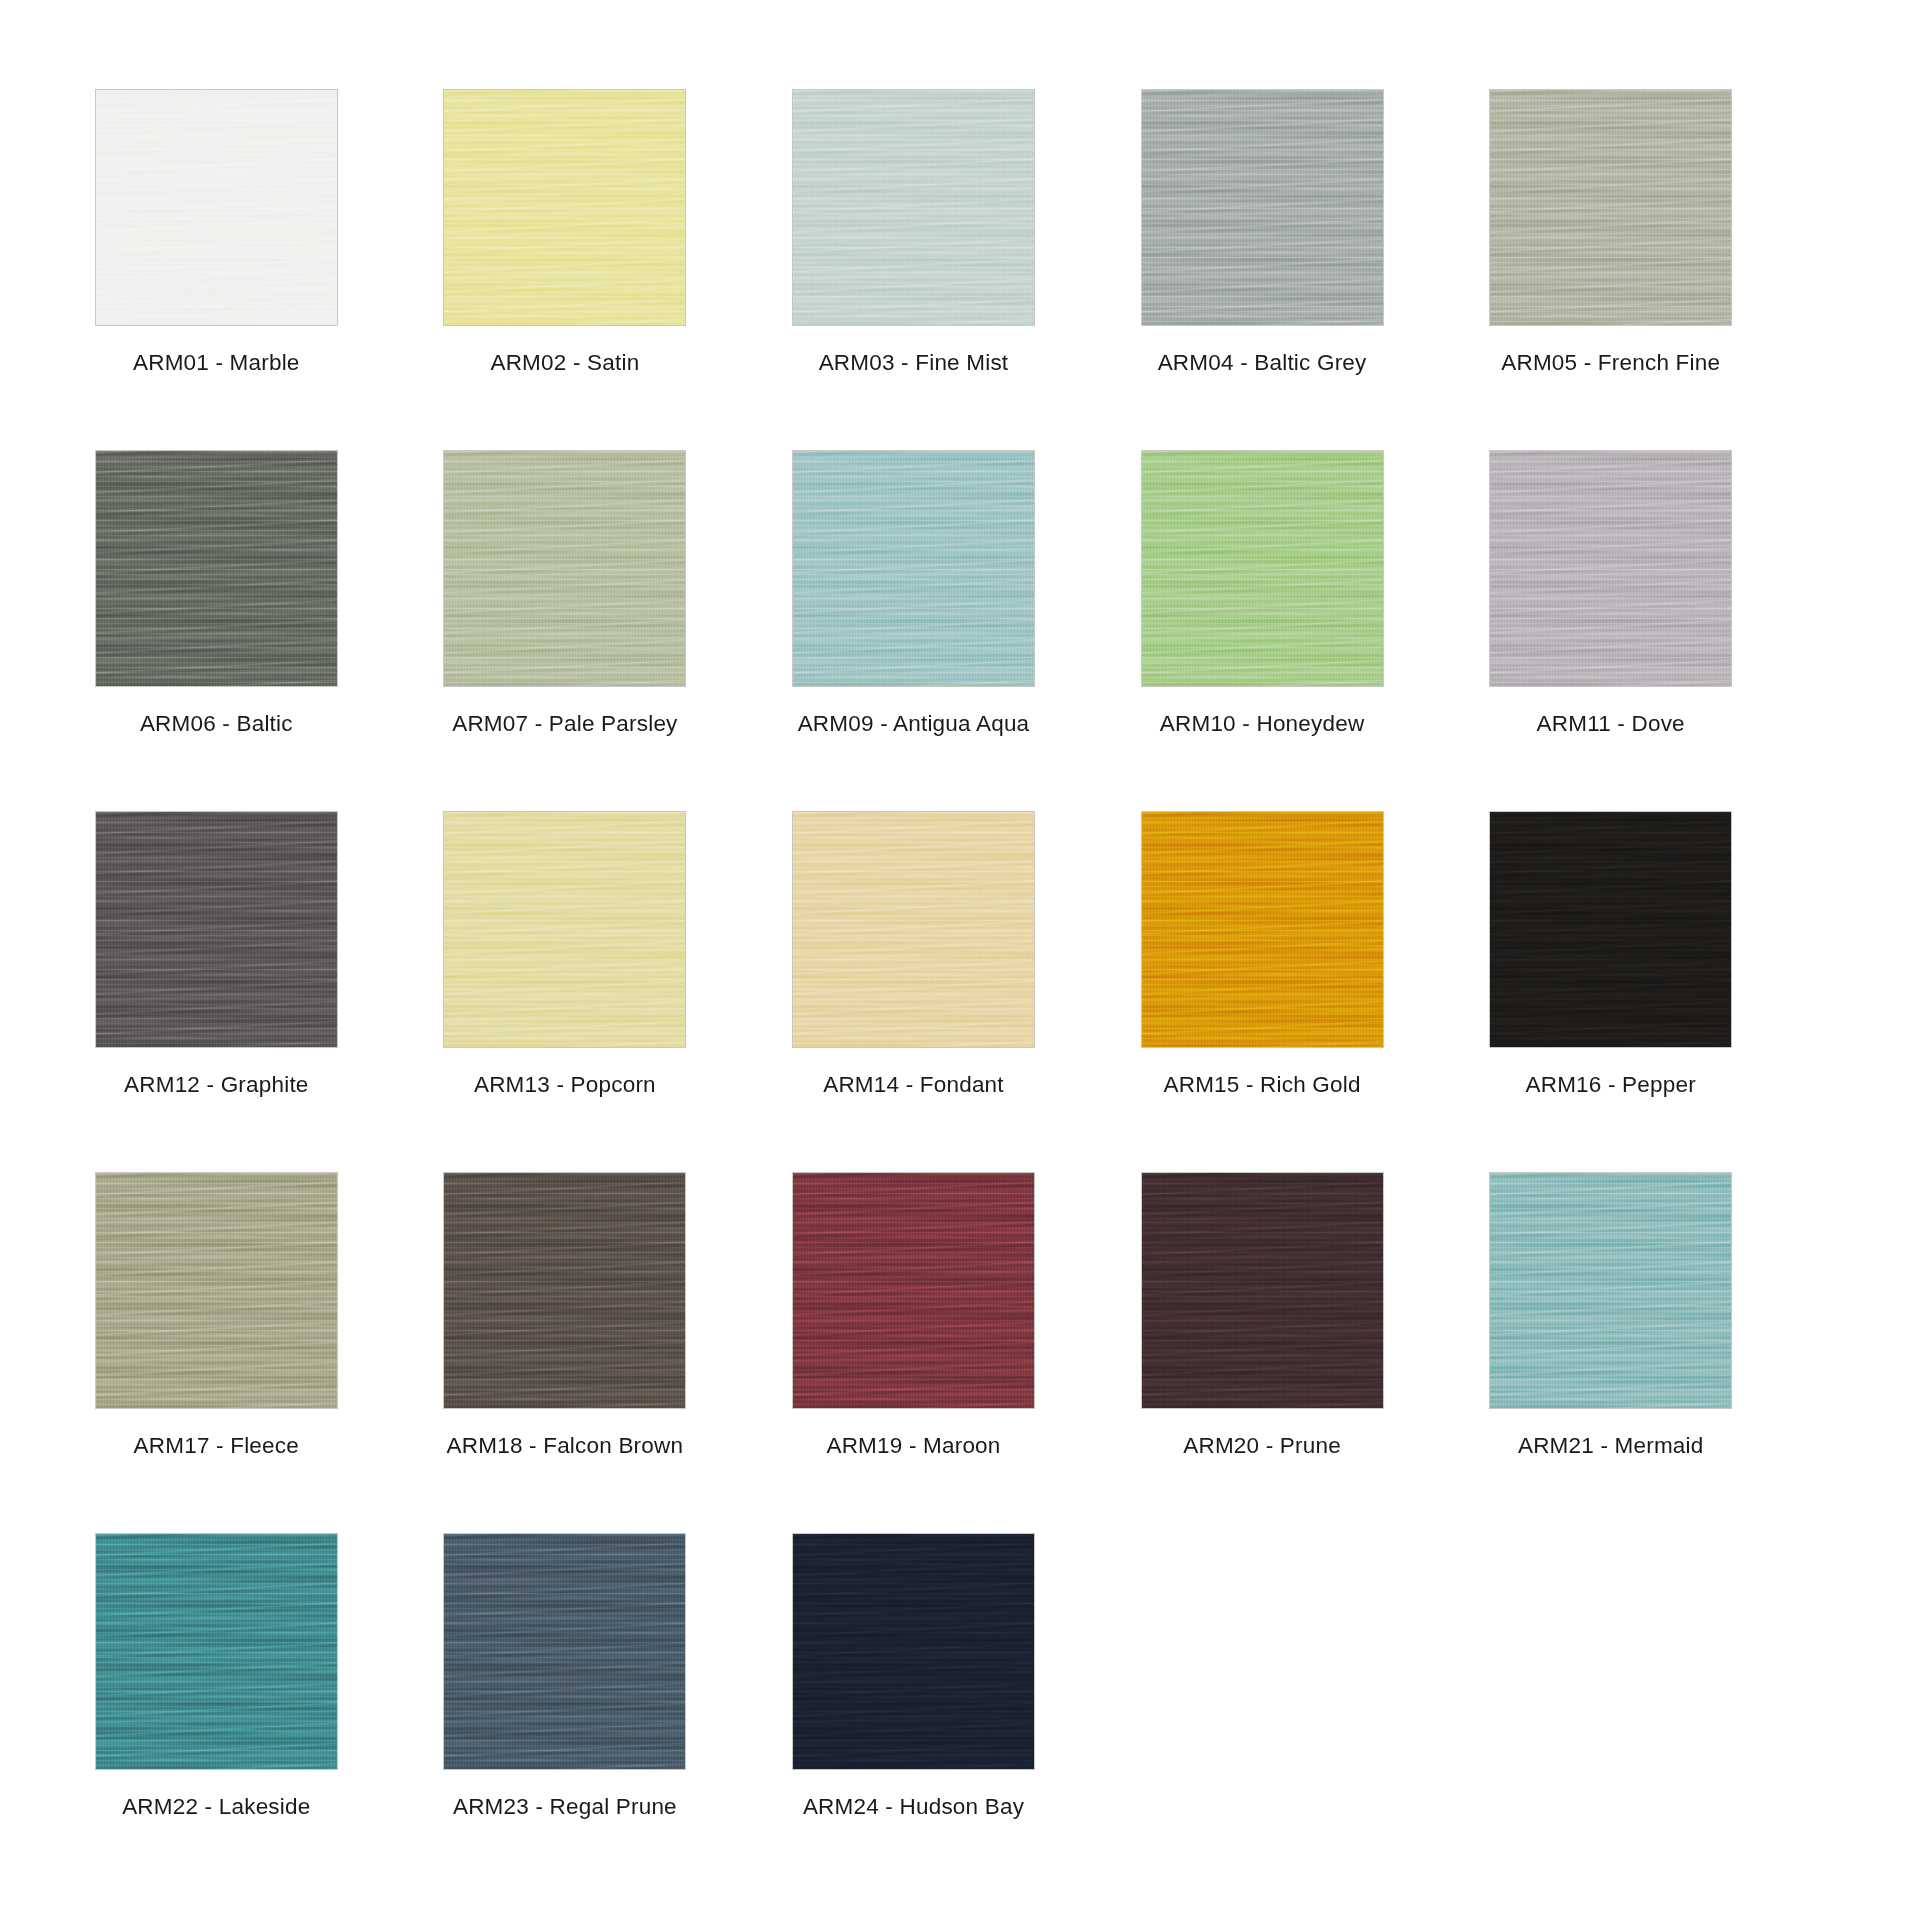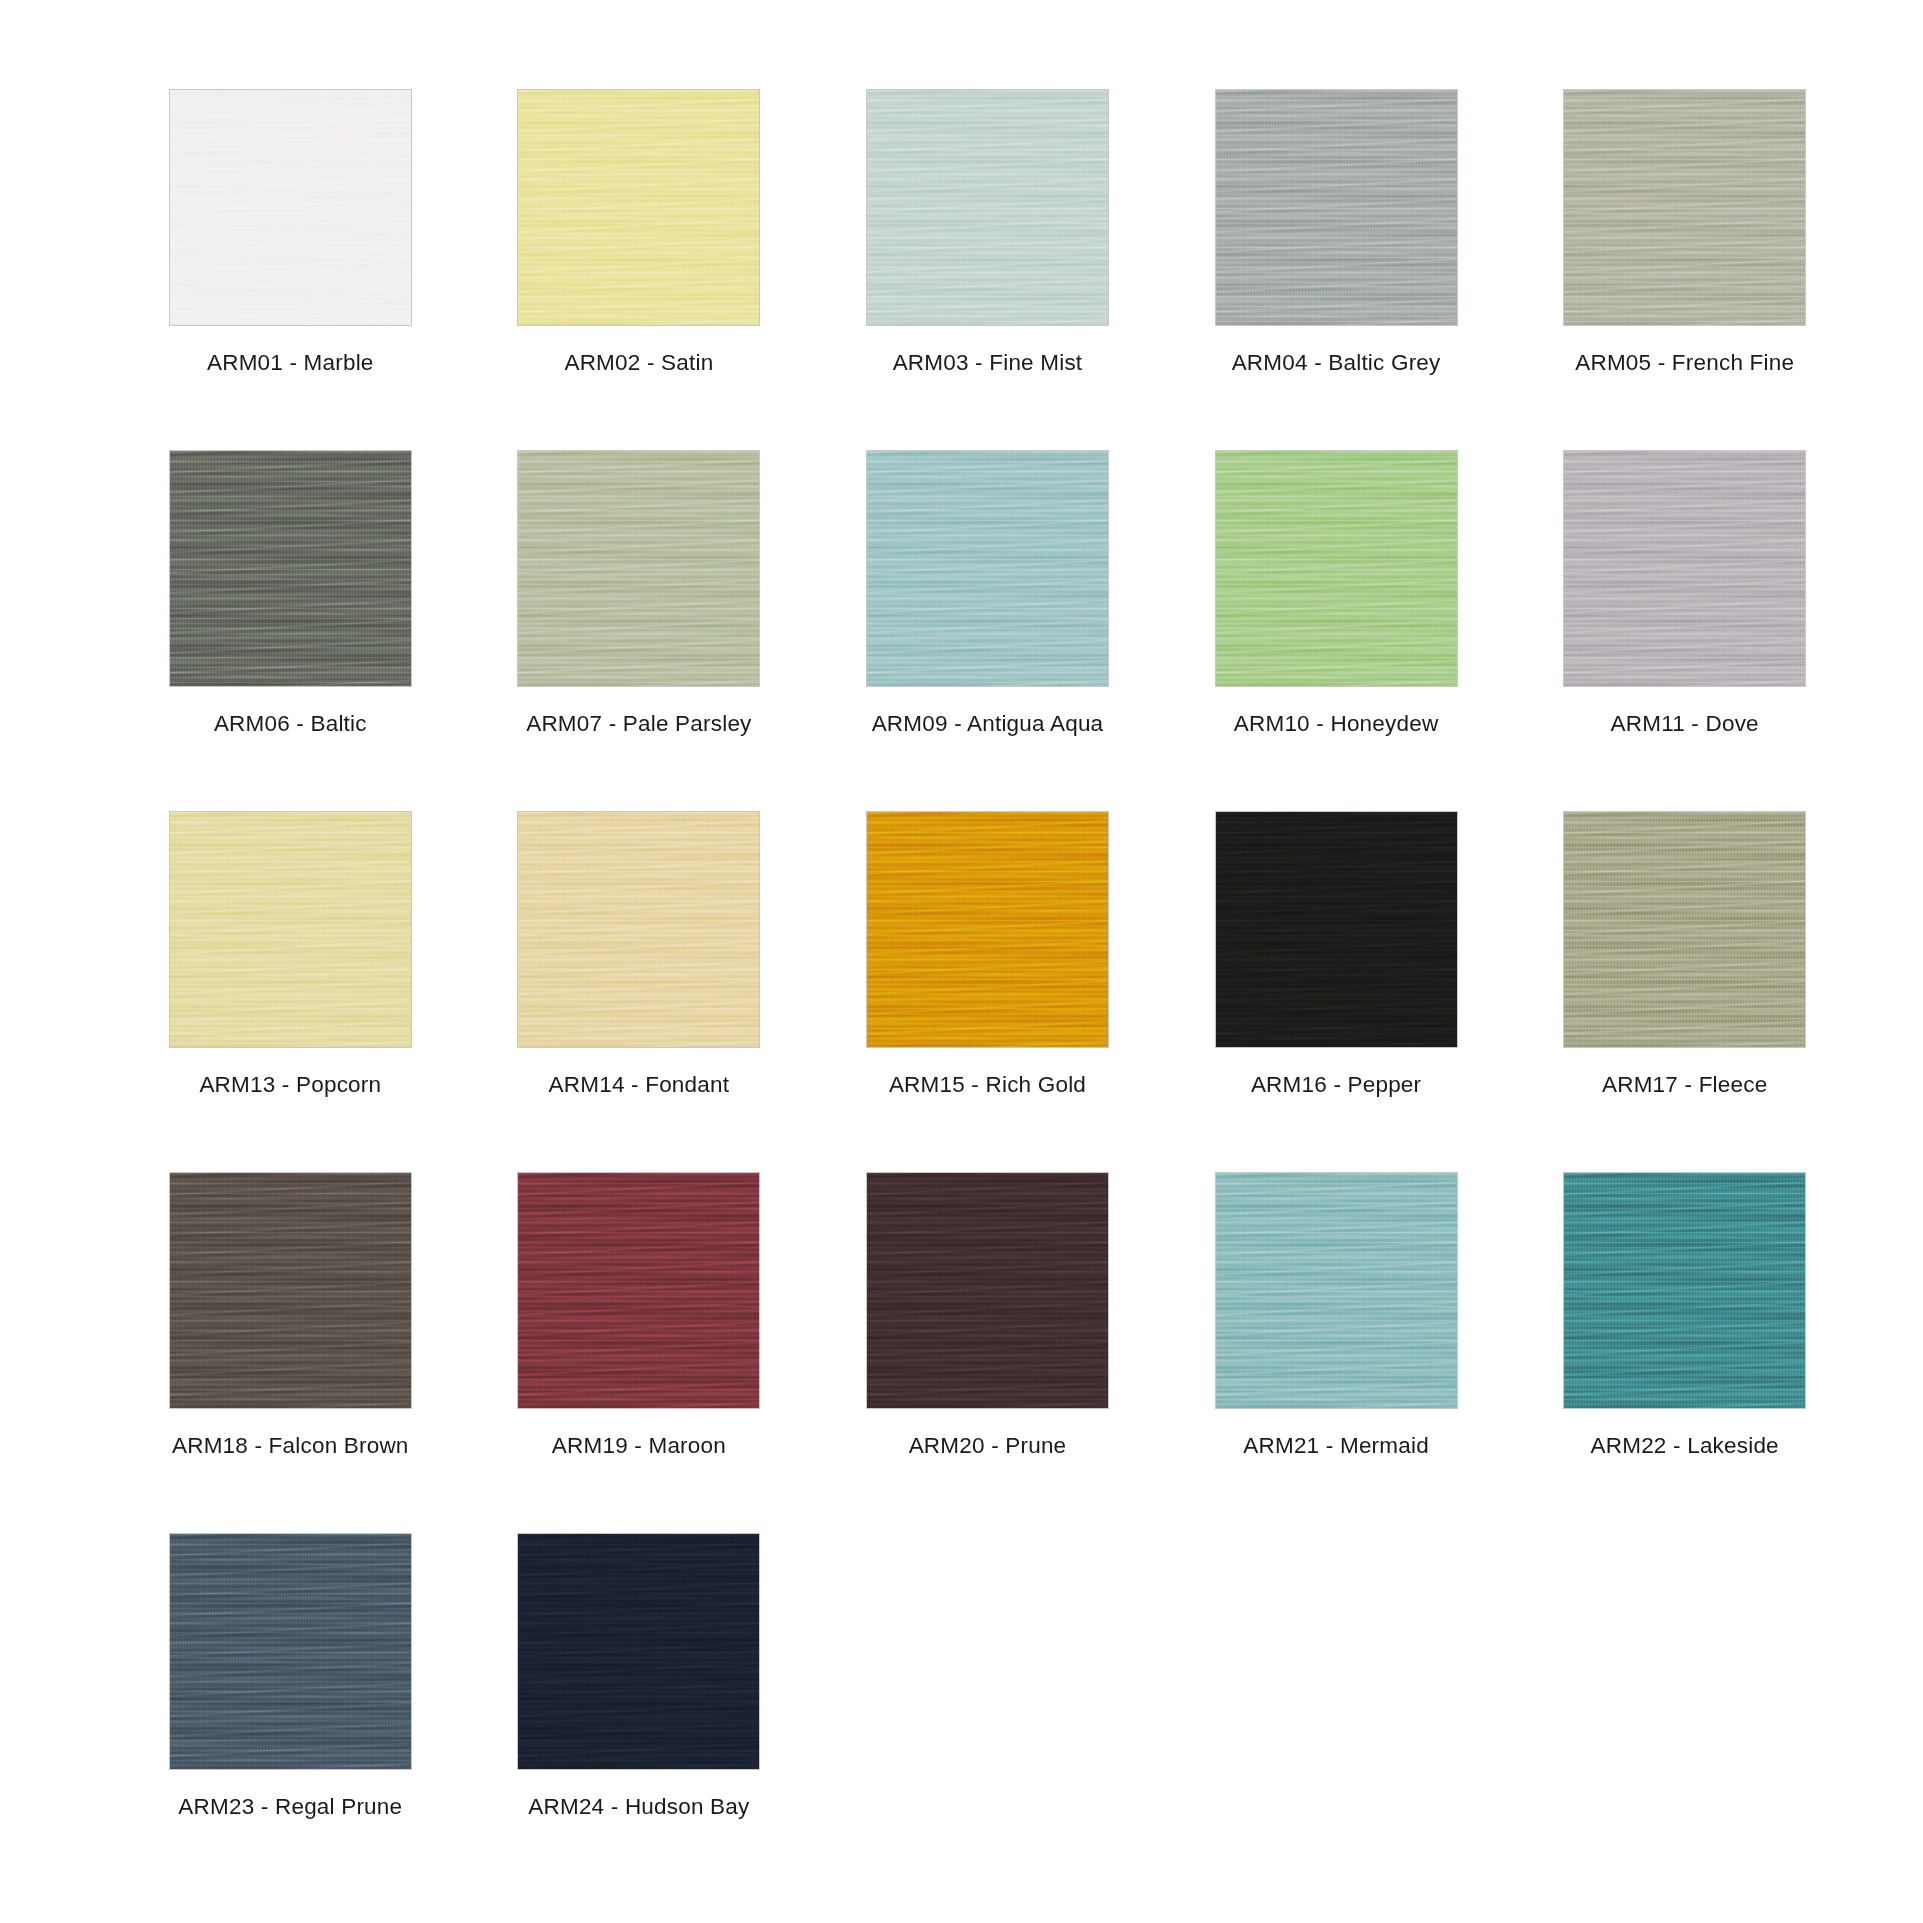--- a/index.html
+++ b/index.html
@@ -13,21 +13,21 @@
     font-family: "Liberation Sans", sans-serif;
     -webkit-font-smoothing: antialiased;
   }
 
   #chart {
     position: relative;
     width: 1924px;
     height: 1924px;
     background: #ffffff;
     box-sizing: border-box;
-    padding: 89px 90px 0 116px;
+    padding: 89px 90px 0 42px;
   }
 
   .swatch-grid {
     display: grid;
     grid-template-columns: repeat(5, 1fr);
     grid-template-rows: repeat(5, 361px);
     column-gap: 0px;
     row-gap: 0px;
     width: 1743px;
   }
@@ -223,20 +223,29 @@
       <div class="swatch-cell">
         <div class="swatch-chip" style="background-color: rgb(182, 177, 182);">
           <div class="grain-a"></div>
           <div class="grain-b"></div>
           <div class="grain-c"></div>
           <div class="weave"></div>
         </div>
         <div class="swatch-label">ARM11 - Dove</div>
       </div>
       <div class="swatch-cell">
+        <div class="swatch-chip" style="background-color: rgb(87, 82, 85);">
+          <div class="grain-a"></div>
+          <div class="grain-b"></div>
+          <div class="grain-c"></div>
+          <div class="weave"></div>
+        </div>
+        <div class="swatch-label">ARM12 - Graphite</div>
+      </div>
+      <div class="swatch-cell">
         <div class="swatch-chip" style="background-color: rgb(228, 220, 160);">
           <div class="grain-a"></div>
           <div class="grain-b"></div>
           <div class="grain-c"></div>
           <div class="weave"></div>
         </div>
         <div class="swatch-label">ARM13 - Popcorn</div>
       </div>
       <div class="swatch-cell">
         <div class="swatch-chip" style="background-color: rgb(232, 213, 162);">

